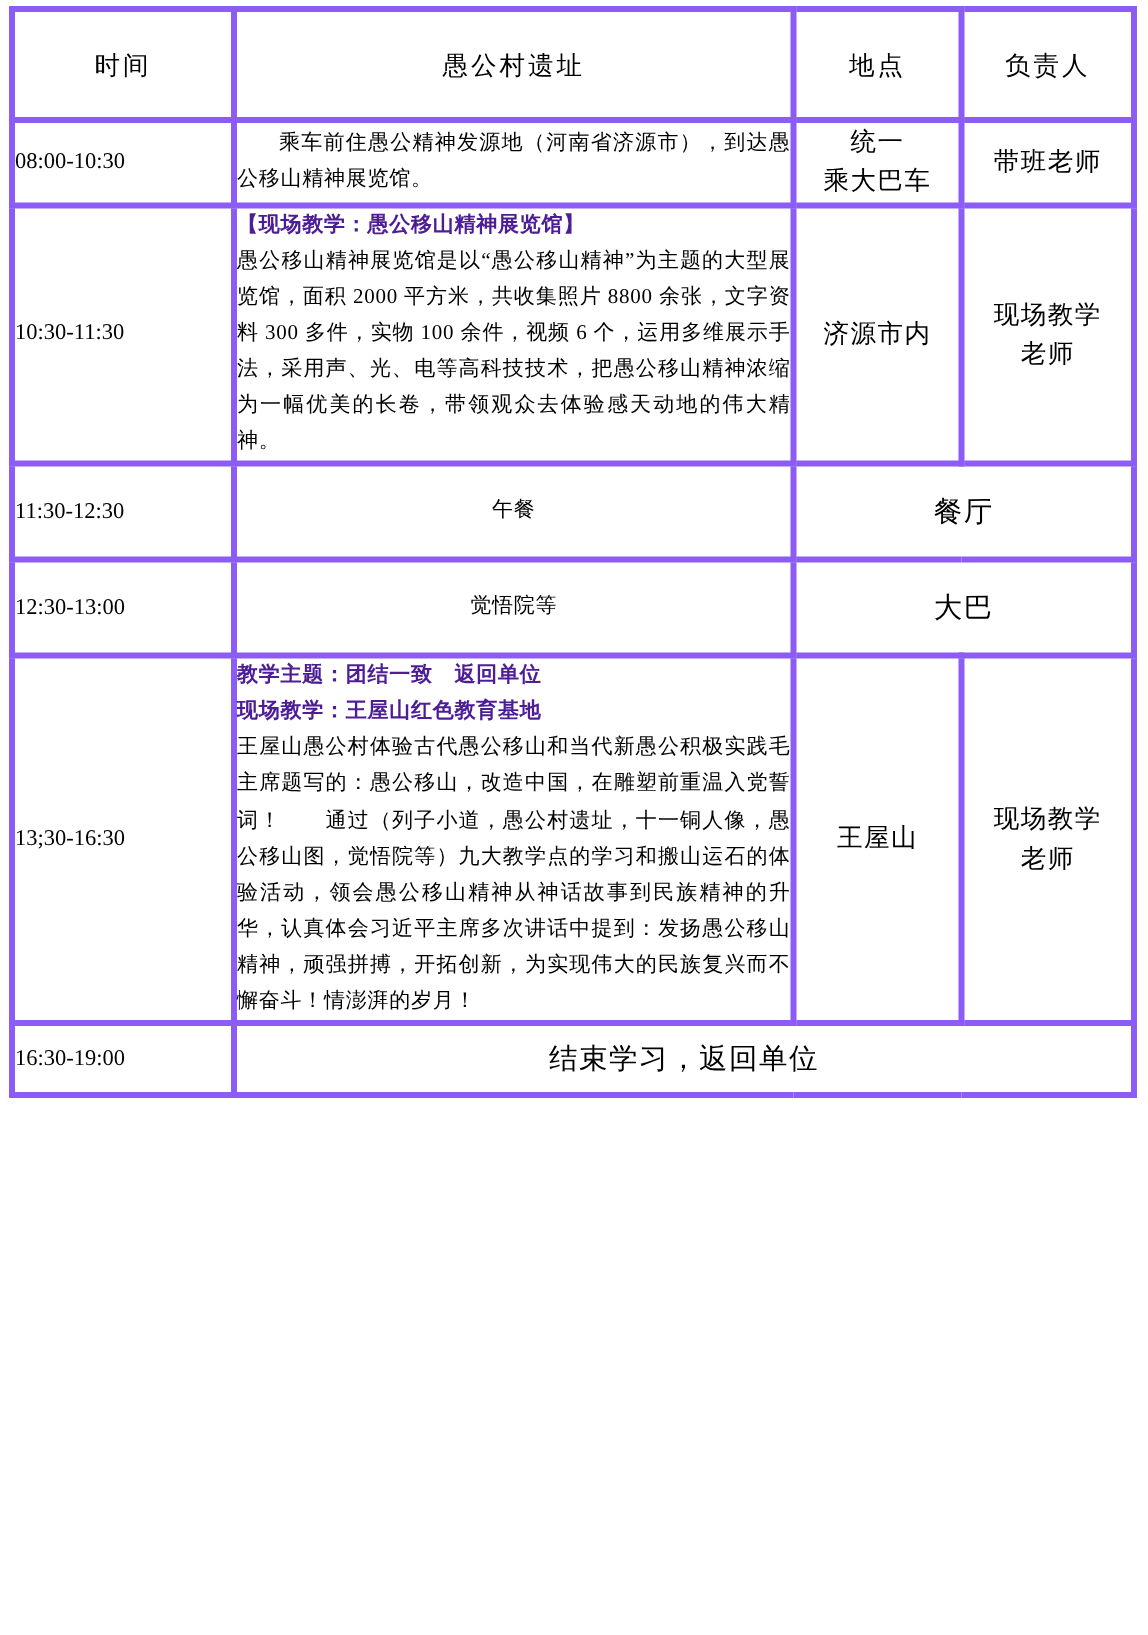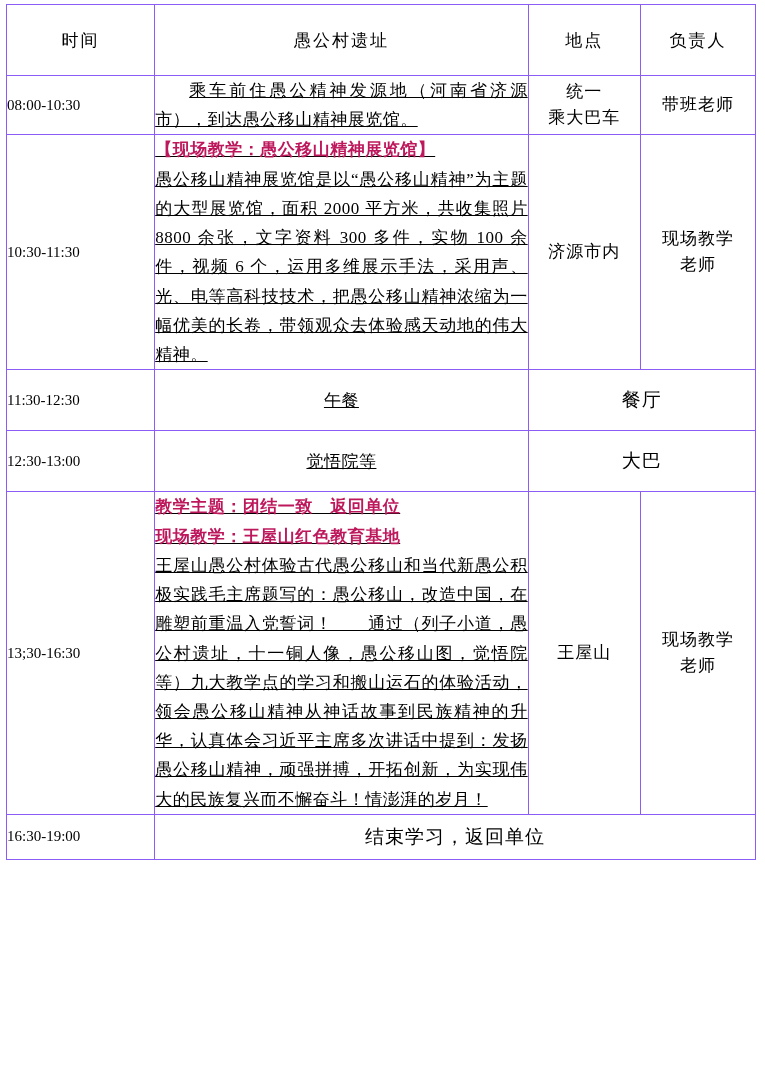--- a/index.html
+++ b/index.html
@@ -17,21 +17,21 @@
     box-sizing: border-box;
     padding: 0;
   }
   table.schedule {
     border-collapse: collapse;
     width: 750px;
     margin: 4px 0 0 6px;
     table-layout: fixed;
   }
   table.schedule td, table.schedule th {
-    border: 1px solid #8b5cf6;
+    border: 4px solid #8b5cf6;
     padding: 0;
     vertical-align: middle;
   }
   col.c-time { width: 148px; }
   col.c-content { width: 373px; }
   col.c-place { width: 112px; }
   col.c-person { width: 115px; }
 
   .hdr td {
     text-align: center;
@@ -45,36 +45,35 @@
     font-family: "Liberation Serif", "DejaVu Serif", serif;
     letter-spacing: 0px;
   }
   .cell-place, .cell-person {
     text-align: center;
     font-size: 17px;
     line-height: 1.55;
     letter-spacing: 1px;
   }
   .cell-content {
-    font-size: 17px;
+    font-size: 14px;
     line-height: 1.72;
     padding: 10px 14px 12px 14px;
     text-align: justify;
     letter-spacing: 0.5px;
-    text-decoration: underline;
   }
   .cell-content.center {
     text-align: center;
     padding: 8px 14px;
   }
   .indent2 {
     text-indent: 2em;
   }
   .red-title {
-    color: #be185d;
+    color: #4c1d95;
     font-weight: bold;
     margin: 0 0 14px 0;
   }
   .para {
     margin: 0;
   }
   .para + .para {
     margin-top: 0;
   }
   .row-lunch td, .row-travel td, .row-end td {

